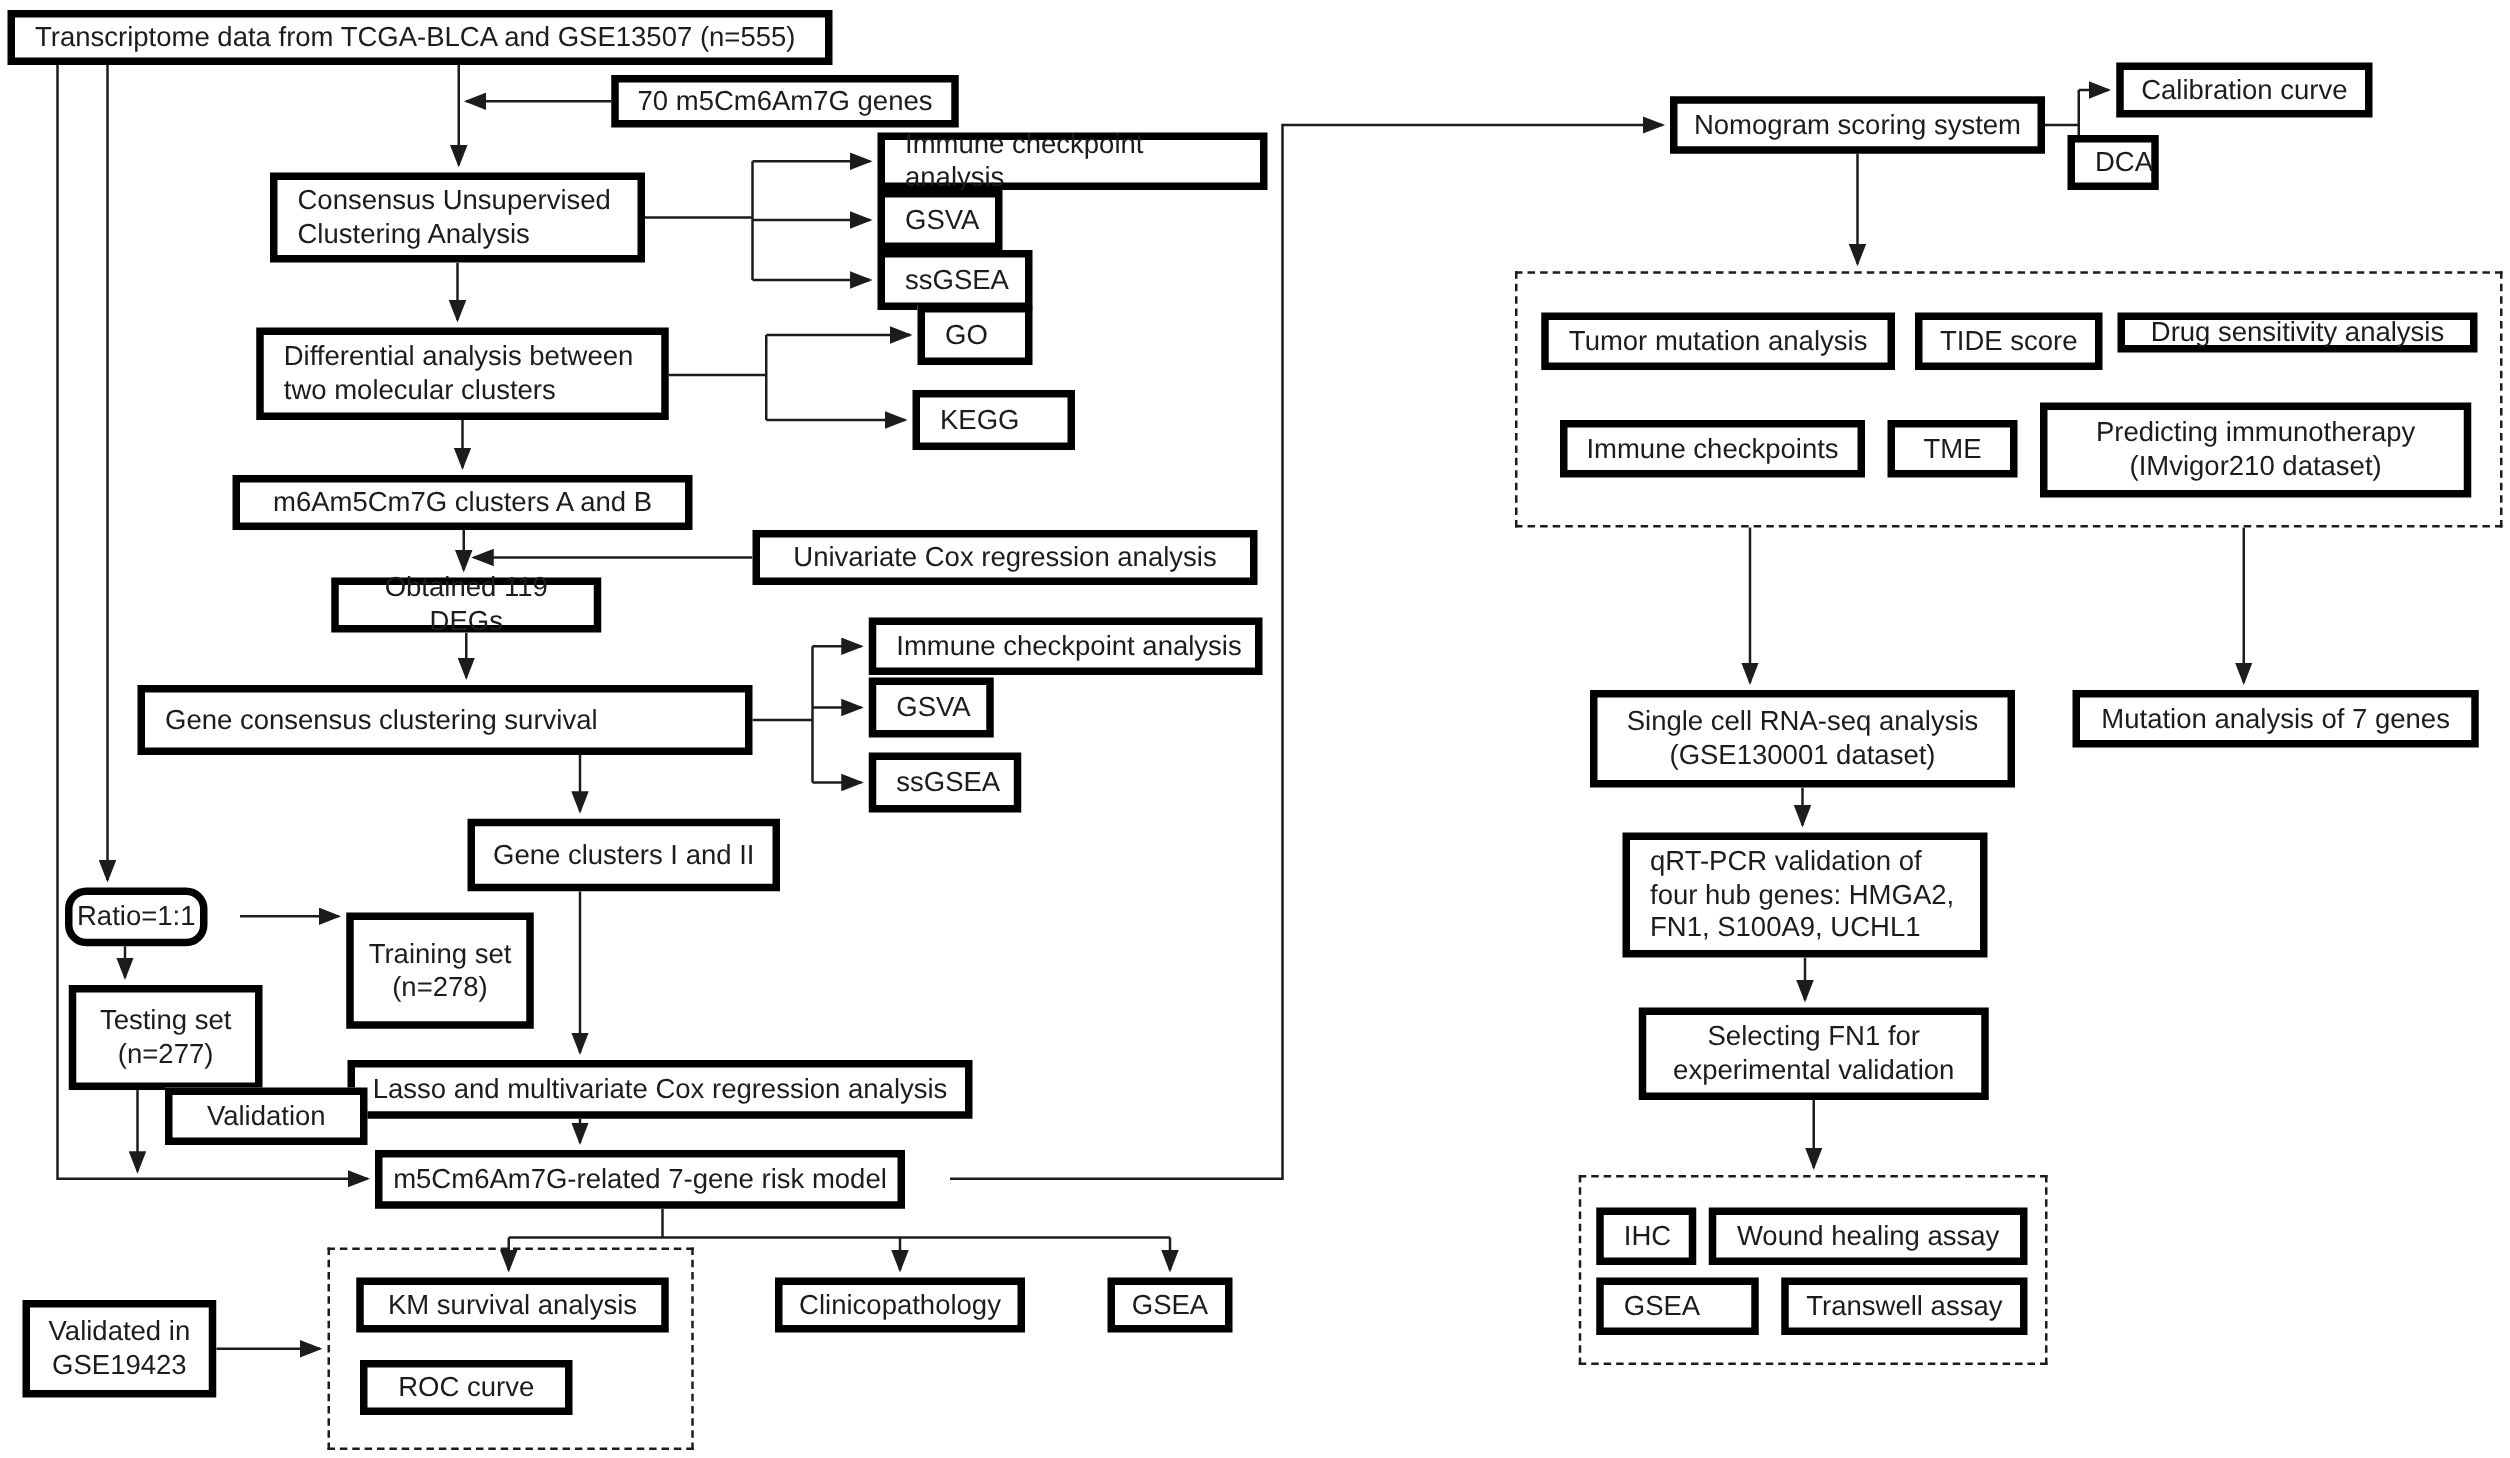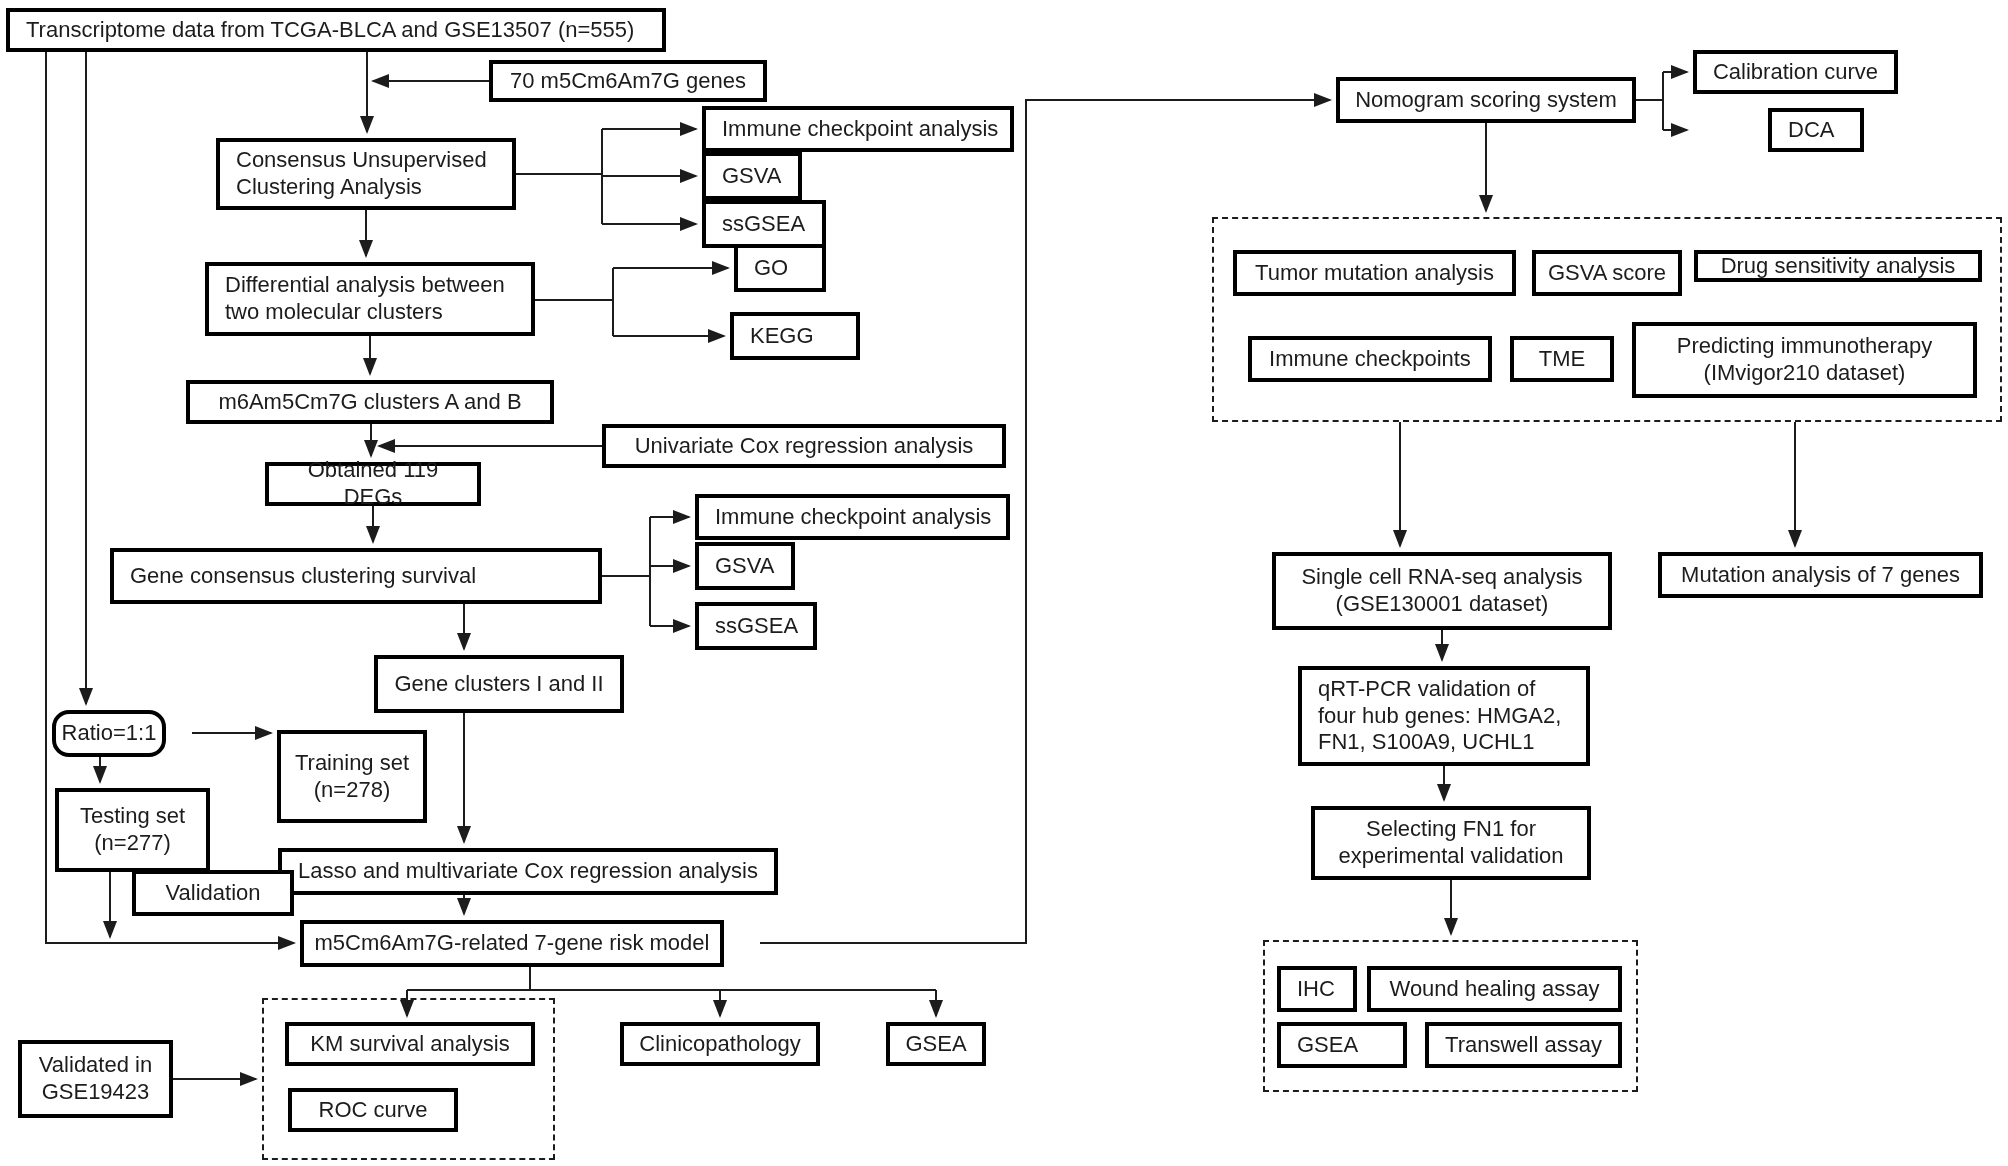--- a/index.html
+++ b/index.html
@@ -9,21 +9,21 @@
     background:#ffffff;
     font-family:"Liberation Sans","DejaVu Sans",sans-serif;
     color:#1c1c1c;
     overflow:hidden;
   }
   #connector-layer{position:absolute;left:0;top:0;width:2008px;height:1166px;}
   .node{
     position:absolute;
     box-sizing:border-box;
     background:#ffffff;
-    border:4px solid #000000;
+    border:6px solid #000000;
     display:flex;
     align-items:center;
     justify-content:center;
     text-align:center;
     font-size:22px;
     line-height:1.22;
     white-space:pre-line;
     padding:2px 8px;
     z-index:2;
   }
@@ -121,24 +121,24 @@
     <div class="node" style="left: 300px; top: 920px; width: 424px; height: 47px;">m5Cm6Am7G-related 7-gene risk model</div>
     <div class="node dashed" style="left: 262px; top: 998px; width: 293px; height: 162px;"></div>
     <div class="node" style="left: 285px; top: 1022px; width: 250px; height: 44px;">KM survival analysis</div>
     <div class="node" style="left: 620px; top: 1022px; width: 200px; height: 44px;">Clinicopathology</div>
     <div class="node" style="left: 886px; top: 1022px; width: 100px; height: 44px;">GSEA</div>
     <div class="node" style="left: 288px; top: 1088px; width: 170px; height: 44px;">ROC curve</div>
     <div class="node" style="left: 18px; top: 1040px; width: 155px; height: 78px;">Validated in
 GSE19423</div>
     <div class="node" style="left: 1336px; top: 77px; width: 300px; height: 46px;">Nomogram scoring system</div>
     <div class="node" style="left: 1693px; top: 50px; width: 205px; height: 44px;">Calibration curve</div>
-    <div class="node left" style="left: 1768px; top: 108px; width: 96px; height: 44px; text-align: right;">DCA</div>
+    <div class="node left" style="left: 1654px; top: 108px; width: 73px; height: 44px; text-align: right;">DCA</div>
     <div class="node dashed" style="left: 1212px; top: 217px; width: 790px; height: 205px;"></div>
     <div class="node" style="left: 1233px; top: 250px; width: 283px; height: 46px;">Tumor mutation analysis</div>
-    <div class="node" style="left: 1532px; top: 250px; width: 150px; height: 46px;">GSVA score</div>
+    <div class="node" style="left: 1532px; top: 250px; width: 150px; height: 46px;">TIDE score</div>
     <div class="node" style="left: 1694px; top: 250px; width: 288px; height: 32px;">Drug sensitivity analysis</div>
     <div class="node" style="left: 1248px; top: 336px; width: 244px; height: 46px;">Immune checkpoints</div>
     <div class="node" style="left: 1510px; top: 336px; width: 104px; height: 46px;">TME</div>
     <div class="node" style="left: 1632px; top: 322px; width: 345px; height: 76px;">Predicting immunotherapy
 (IMvigor210 dataset)</div>
     <div class="node" style="left: 1272px; top: 552px; width: 340px; height: 78px;">Single cell RNA-seq analysis
 (GSE130001 dataset)</div>
     <div class="node" style="left: 1658px; top: 552px; width: 325px; height: 46px;">Mutation analysis of 7 genes</div>
     <div class="node left" style="left: 1298px; top: 666px; width: 292px; height: 100px;">qRT-PCR validation of
 four hub genes: HMGA2,

